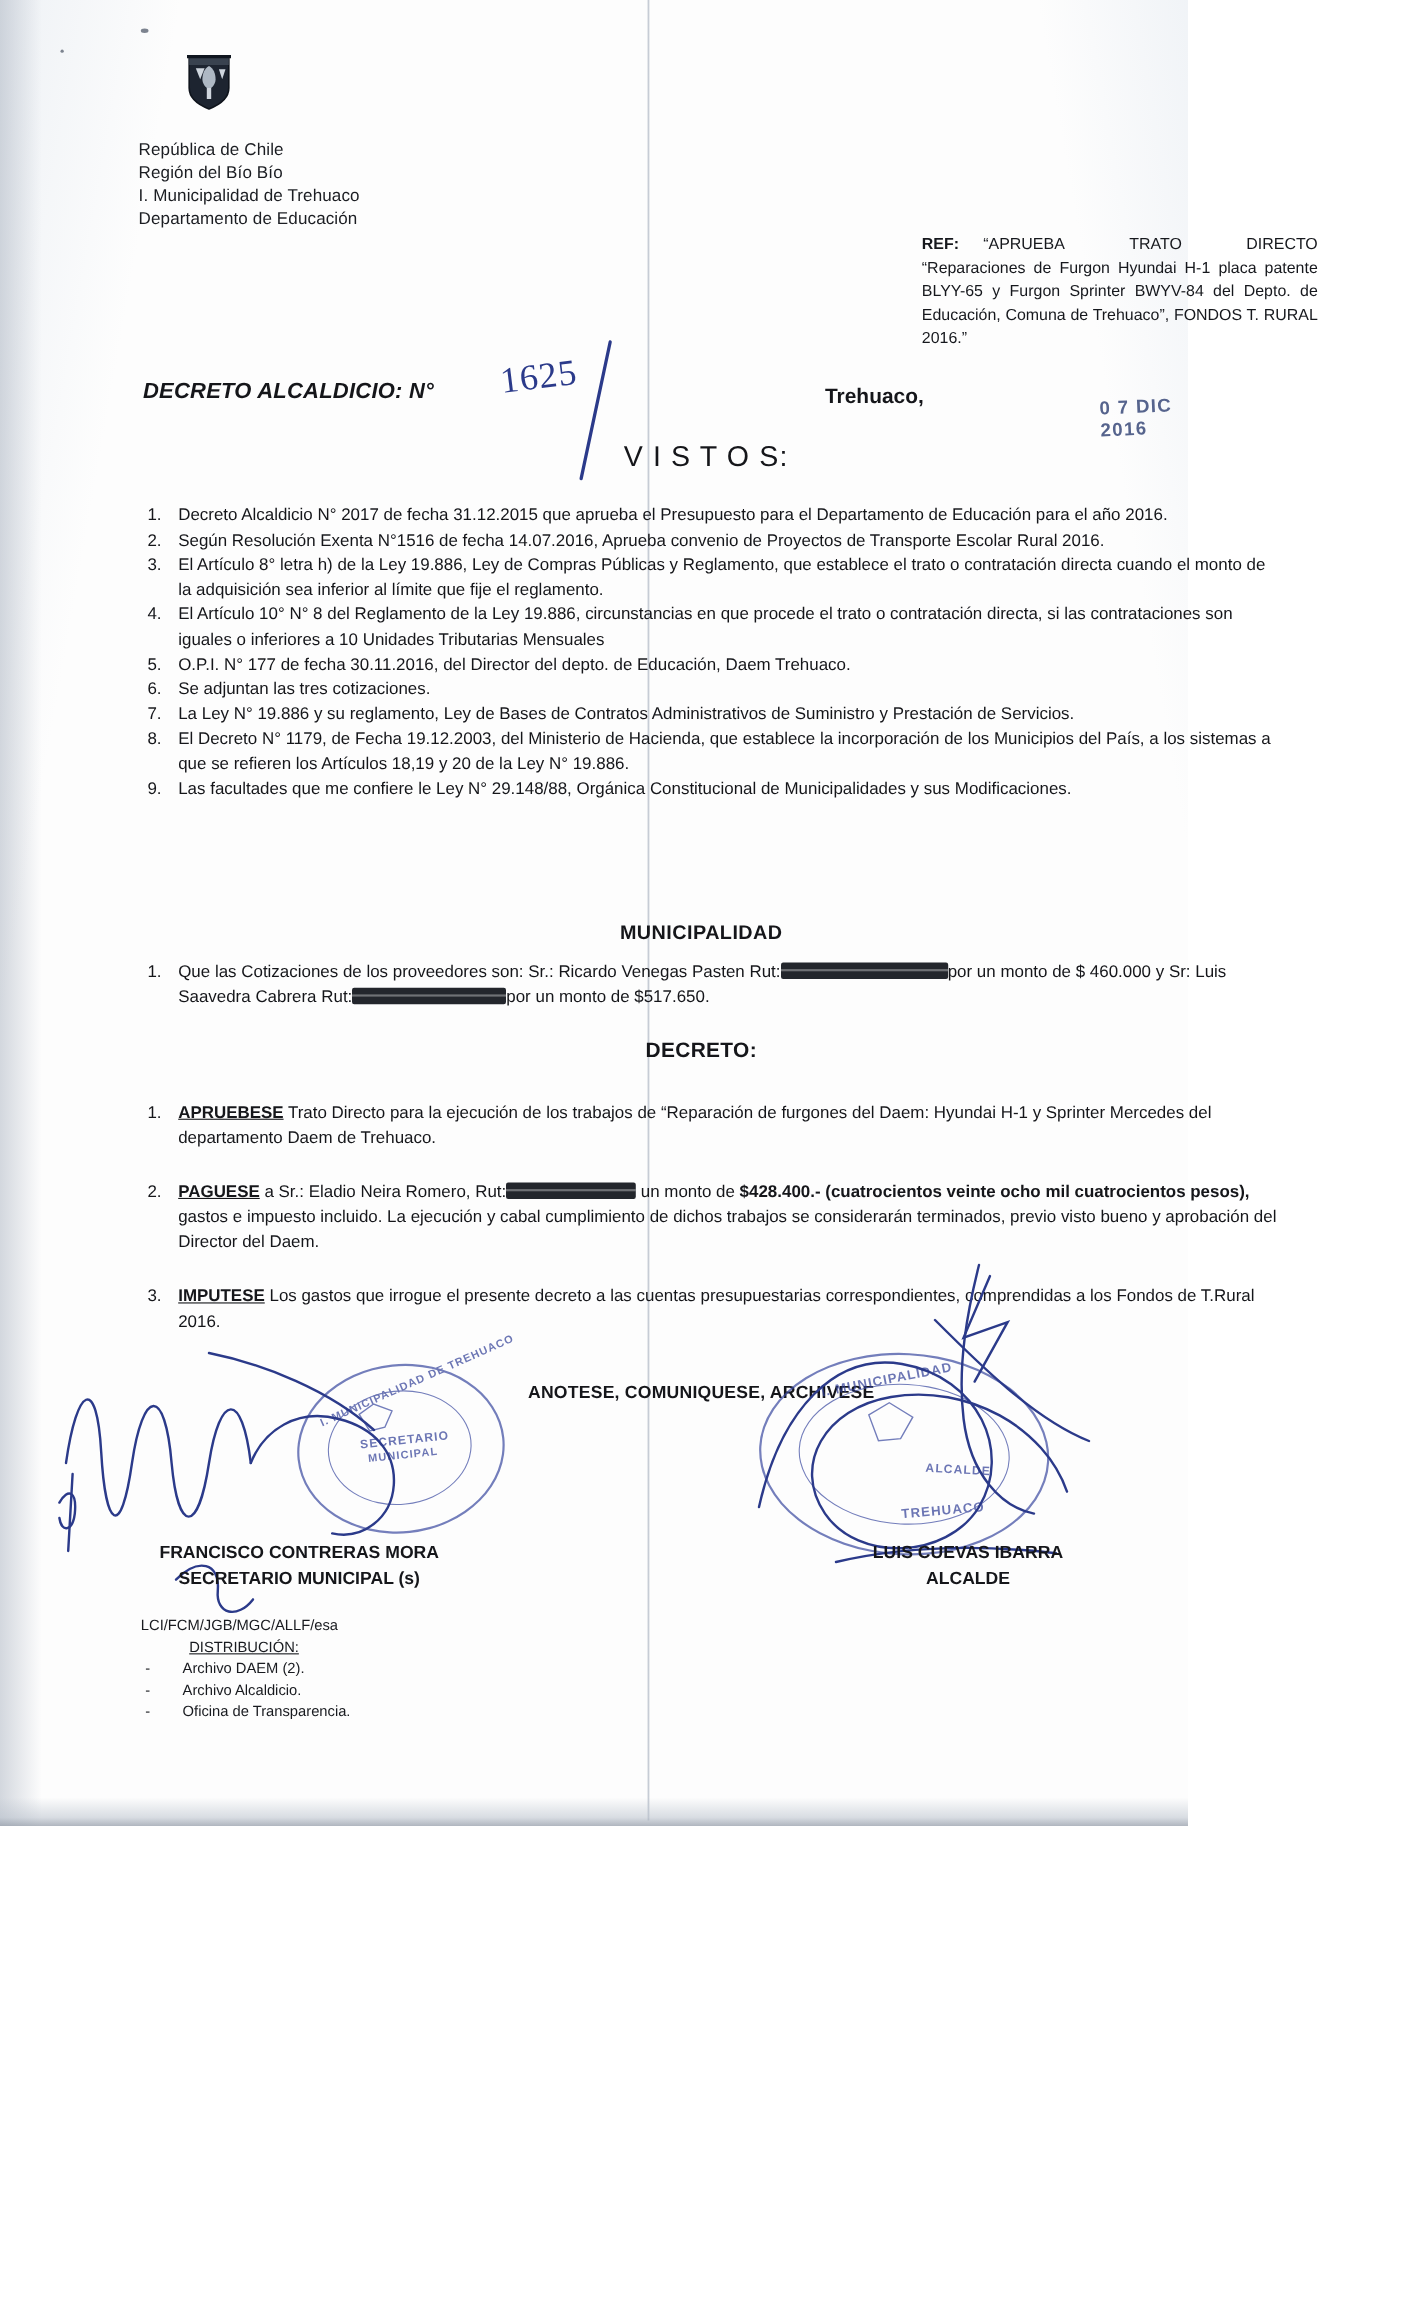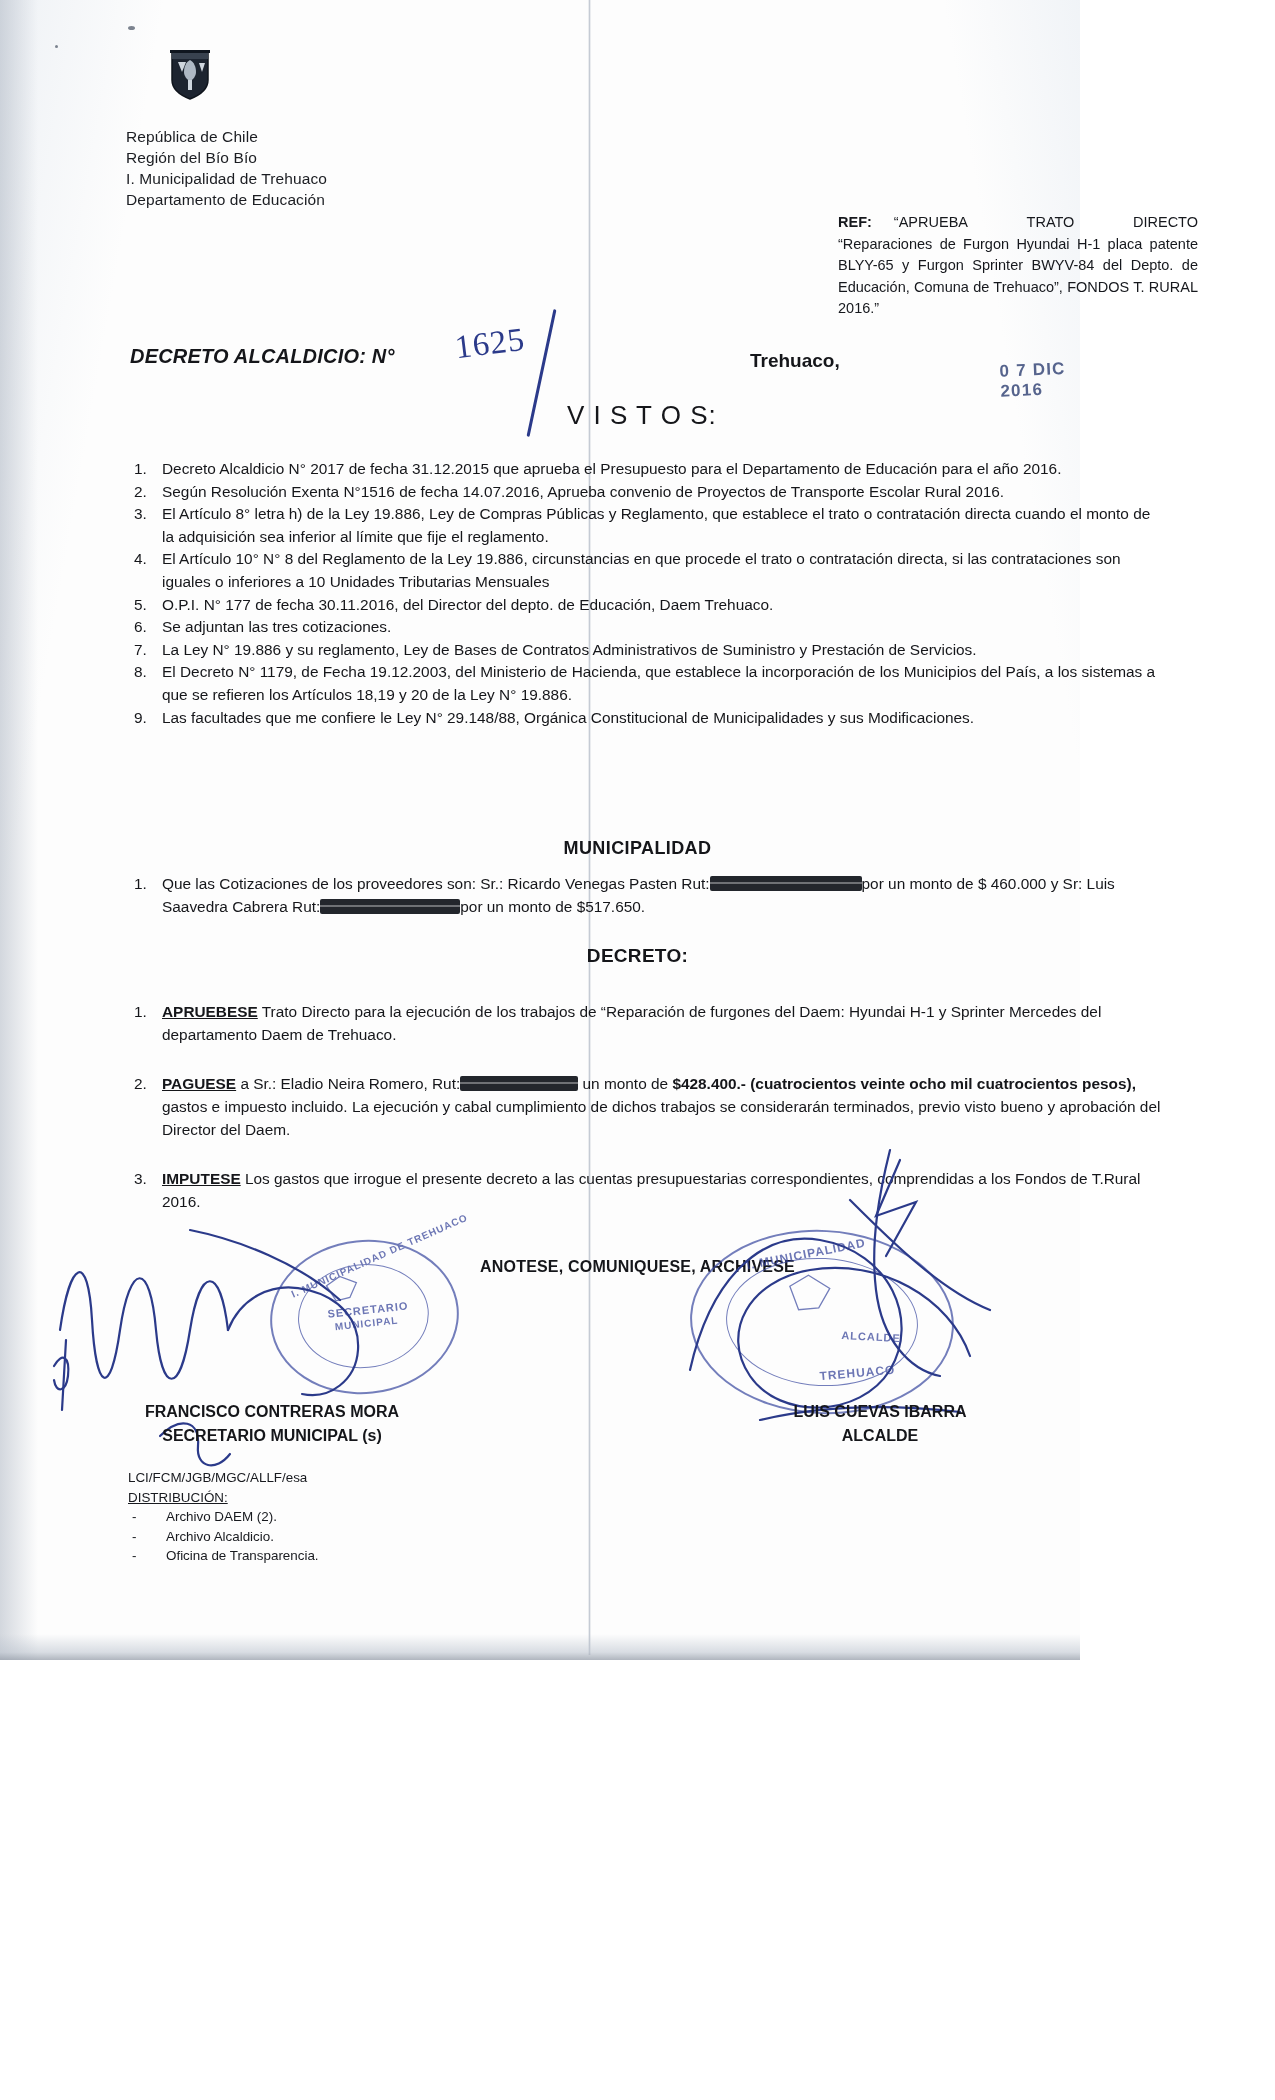--- a/index.html
+++ b/index.html
@@ -298,21 +298,21 @@
     stroke-linecap: round;
   }
 
   .dist-block {
     position: absolute;
     left: 128px; top: 1468px;
     font-size: 13.4px;
     line-height: 19.5px;
     color: #181a1f;
   }
-  .dist-block .dist-title { text-decoration: underline; }
+  .dist-block .dist-title { text-decoration: underline; margin-left: 44px; }
   .dist-item { display: flex; gap: 18px; padding-left: 4px; }
   .dist-dash { width: 16px; flex: 0 0 16px; }
 </style>
 </head>
 <body>
 
 <div class="scan-page">
   <div class="scan-left-edge"></div>
   <div class="scan-fold"></div>
 

